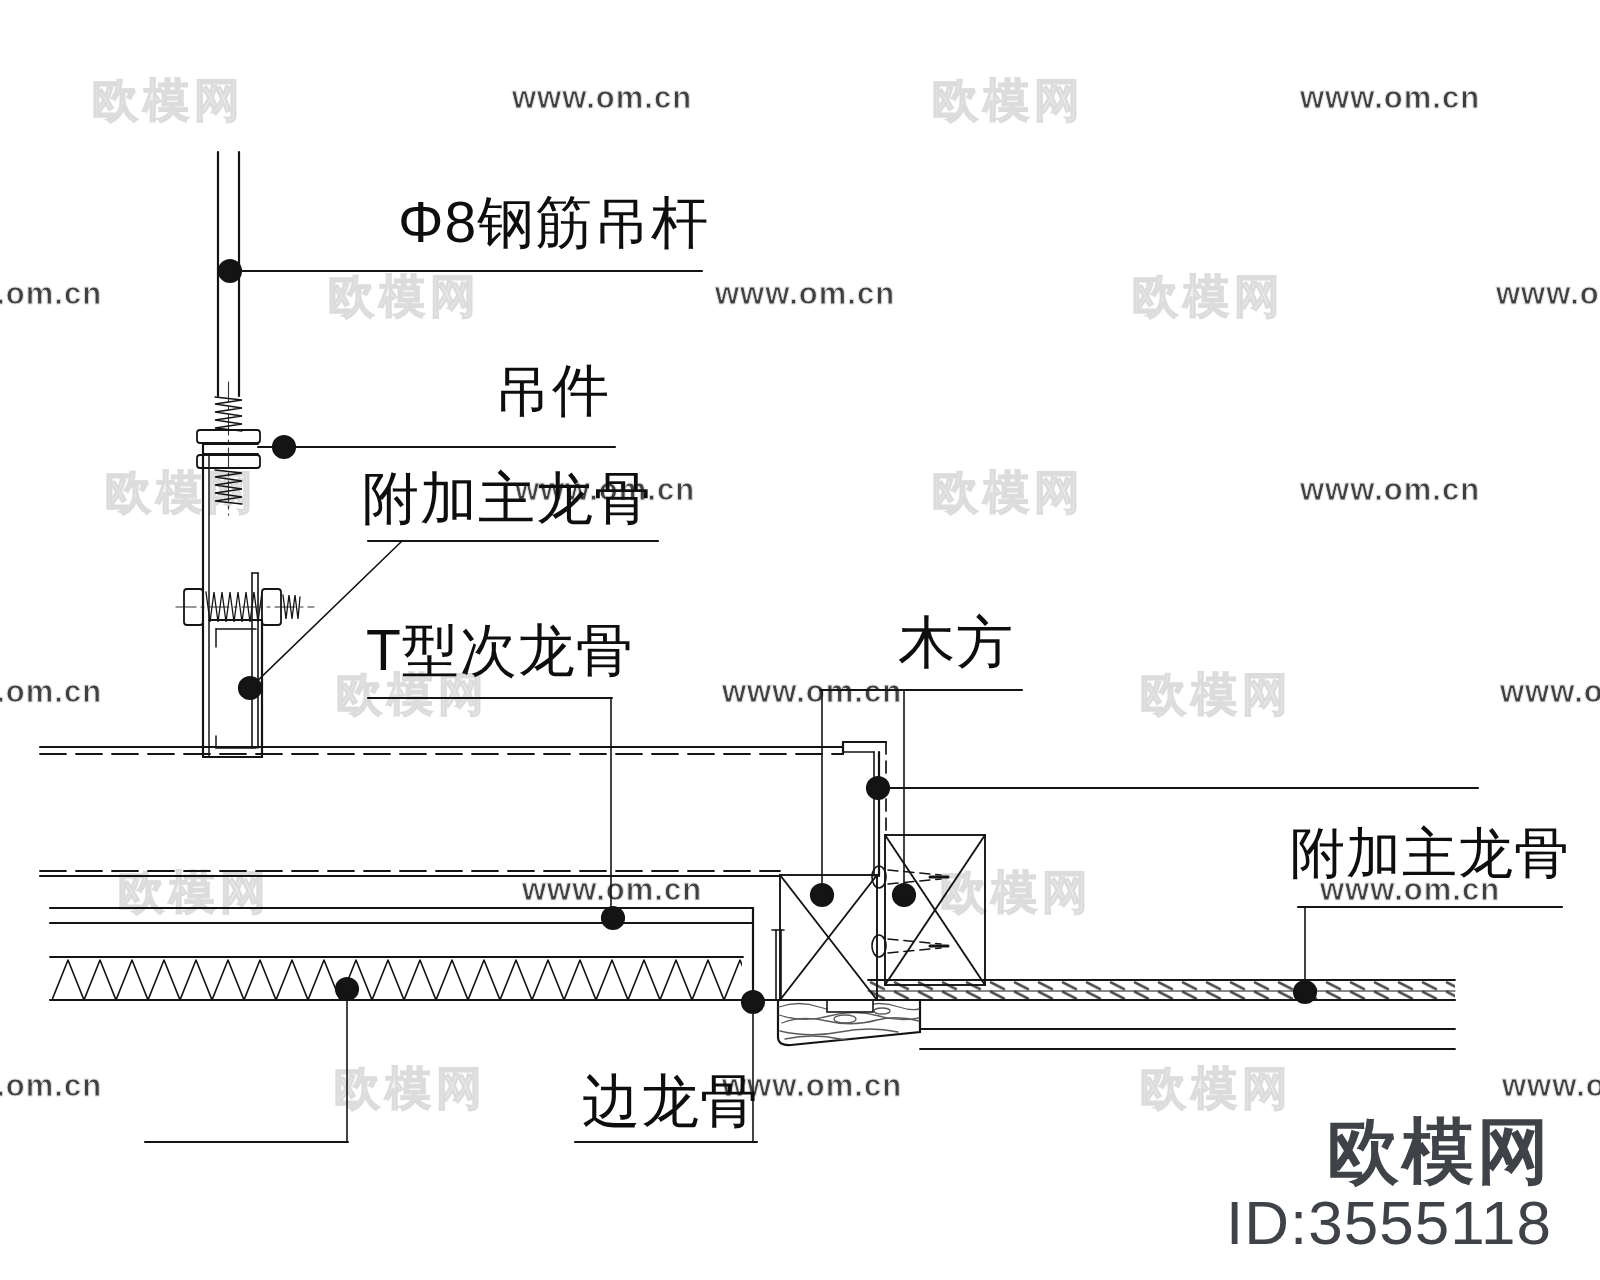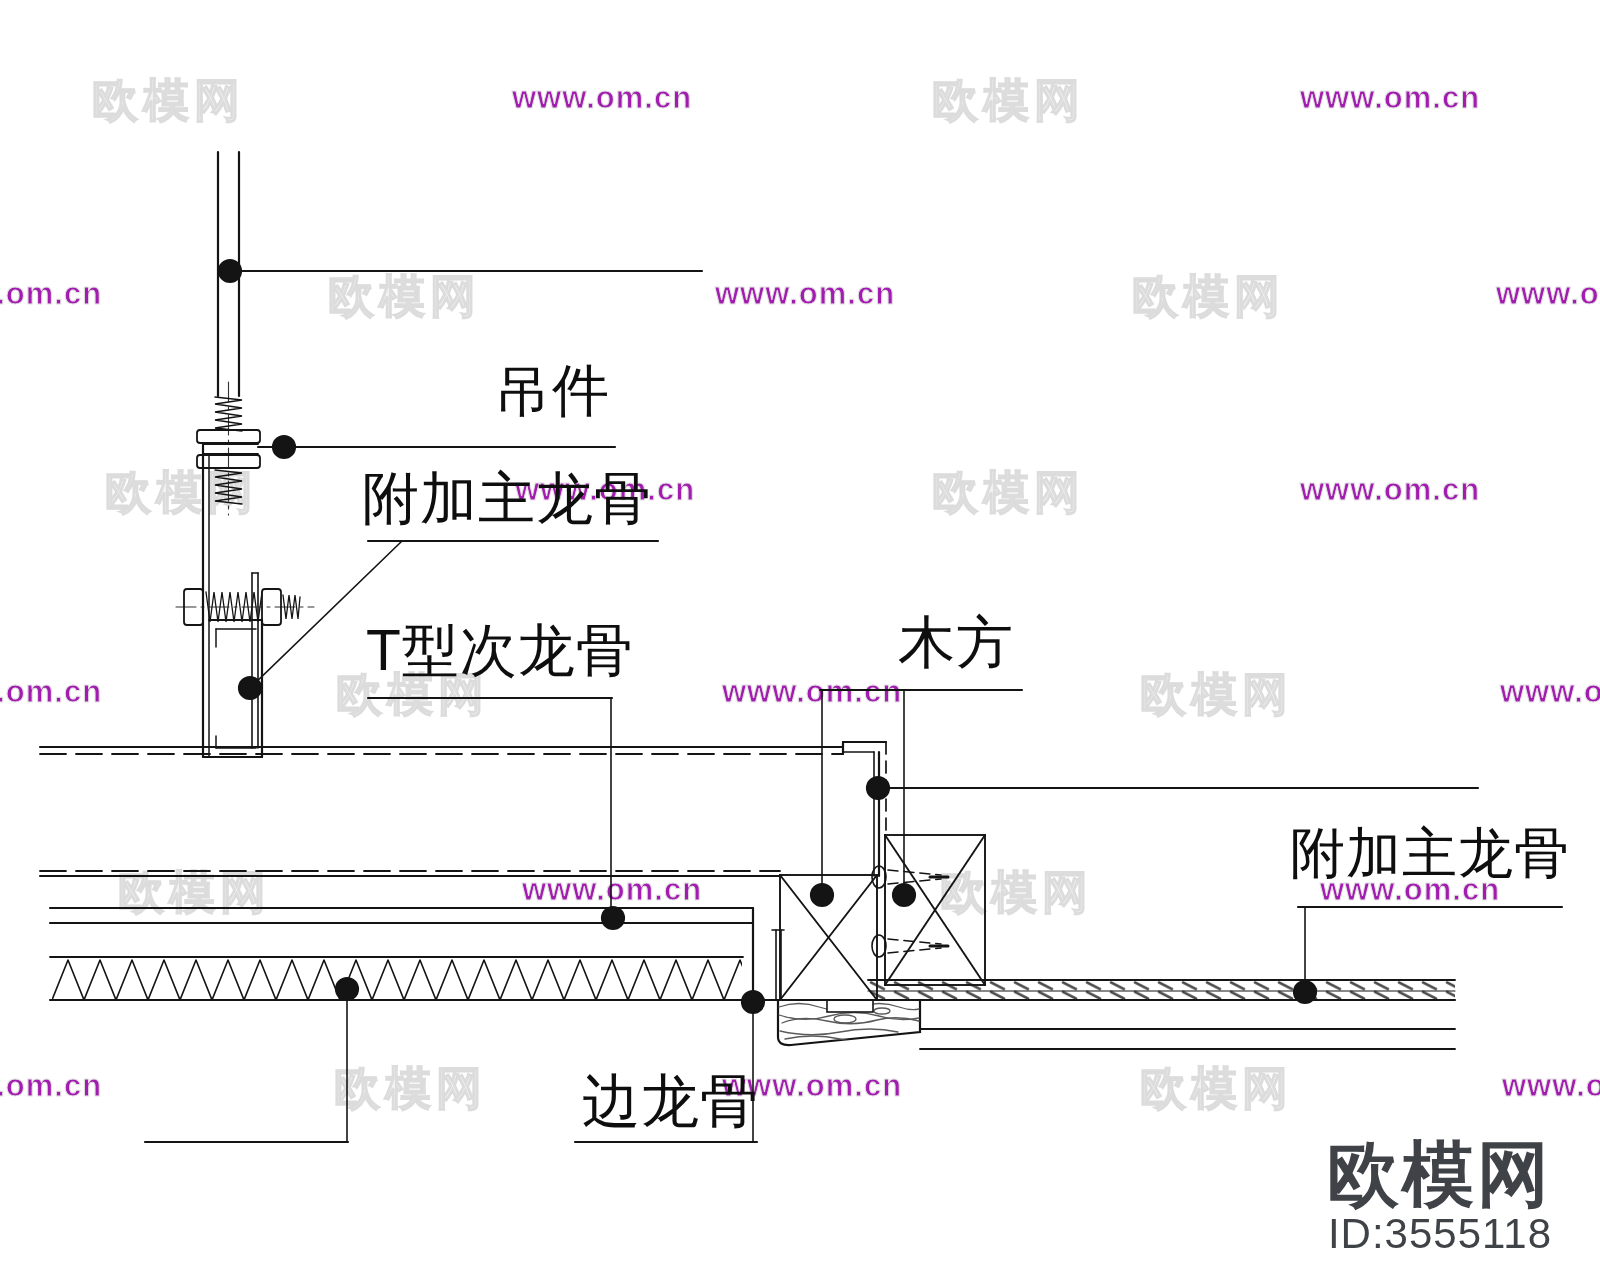--- a/index.html
+++ b/index.html
@@ -8,33 +8,33 @@
     font-family:Liberation Sans, sans-serif;
   }
   
   .wm{position:absolute;white-space:nowrap;user-select:none;z-index:1;}
   .wm-logo{
     font-size:46px;letter-spacing:5px;font-weight:700;
     color:#f2f2f2;-webkit-text-stroke:1.4px #dcdcdc;
   }
   .wm-url{
     font-size:31px;letter-spacing:1px;font-weight:700;
-    color:#a21caf;-webkit-text-stroke:1px #e2e2e2;
+    color:#404040;-webkit-text-stroke:1px #e2e2e2;
   }
   
   #draw{position:absolute;left:0;top:0;z-index:2;}
   
   .lbl{position:absolute;z-index:3;color:#0e0e0e;font-size:57px;line-height:1.08;
        letter-spacing:1px;white-space:nowrap;}
   .lbl-sm{font-size:55px;}
   .lbl-lg{font-size:58px;}
   
   #brand{position:absolute;right:48px;bottom:22px;text-align:right;z-index:4;}
   #brand .bname{font-size:72px;font-weight:600;letter-spacing:3px;line-height:1.0;}
-  #brand .bid{font-size:42px;font-weight:500;letter-spacing:1px;line-height:1.15;}
+  #brand .bid{font-size:62px;font-weight:500;letter-spacing:1px;line-height:1.15;}
 </style>
 </head>
 <body>
 
 <div id="stage">
 
   <div class="wm wm-logo" style="left:92px;top:70px">欧模网</div>
   <div class="wm wm-url" style="left:512px;top:80px">www.om.cn</div>
   <div class="wm wm-logo" style="left:932px;top:70px">欧模网</div>
   <div class="wm wm-url" style="left:1300px;top:80px">www.om.cn</div>
@@ -230,20 +230,21 @@
       <line x1="347" y1="990" x2="347" y2="1142" stroke-width="1.6"></line>
       <circle cx="347" cy="989" r="11" fill="#141414"></circle>
     </g>
     <g>
       <line x1="575" y1="1142" x2="757" y2="1142"></line>
       <line x1="753" y1="1002" x2="753" y2="1142" stroke-width="1.6"></line>
       <circle cx="753" cy="1002" r="11" fill="#141414"></circle>
     </g>
   </svg>
 
+  <div class="lbl" style="left:398px;top:192px">Φ8钢筋吊杆</div>
   <div class="lbl" style="left:494px;top:360px">吊件</div>
   <div class="lbl" style="left:362px;top:468px">附加主龙骨</div>
   <div class="lbl" style="left:366px;top:620px">T型次龙骨</div>
   <div class="lbl" style="left:898px;top:612px">木方</div>
   <div class="lbl lbl-sm" style="left:1290px;top:824px">附加主龙骨</div>
   <div class="lbl lbl-lg" style="left:582px;top:1070px">边龙骨</div>
 
   <div id="brand" style="color: rgb(63, 66, 71);">
     <div class="bname">欧模网</div>
     <div class="bid">ID:3555118</div>

